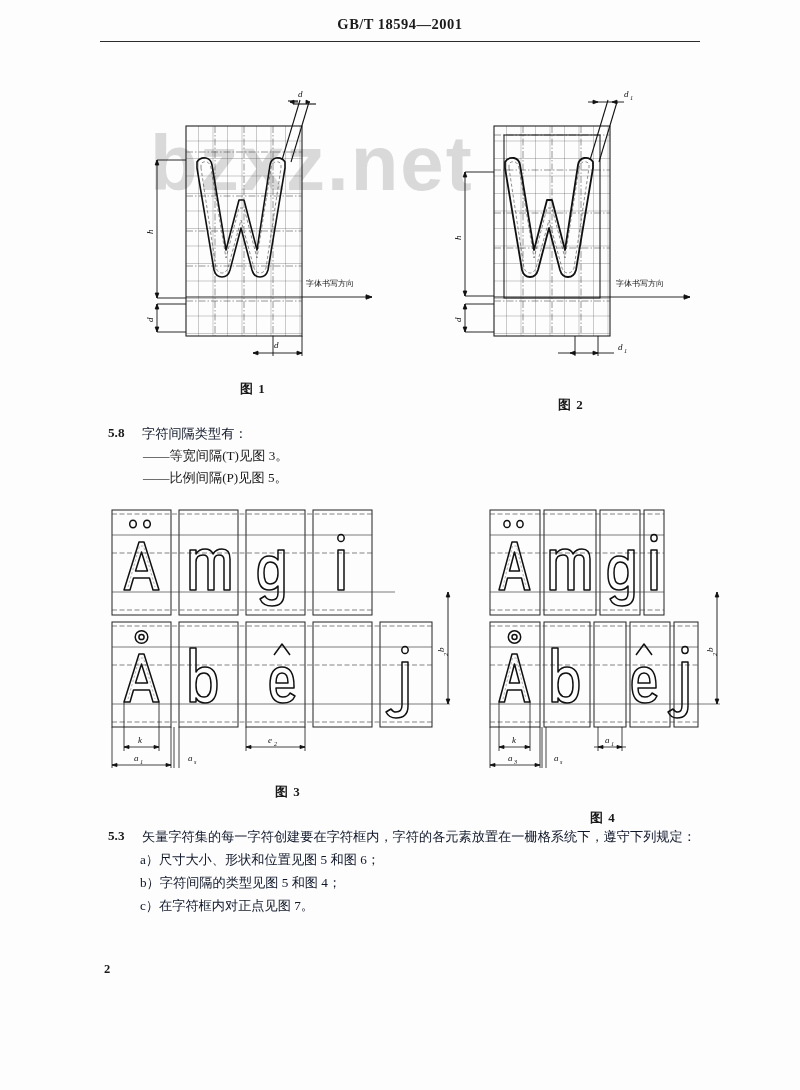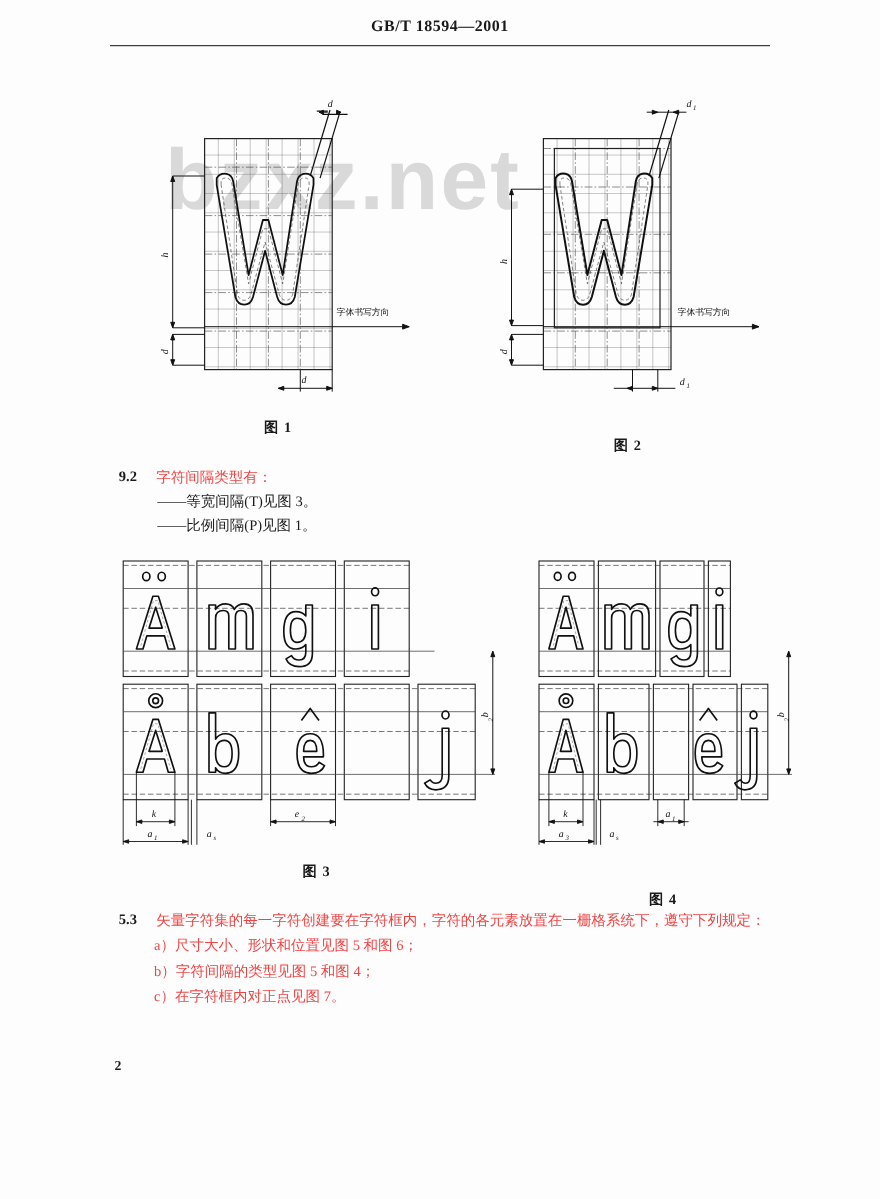--- a/index.html
+++ b/index.html
@@ -64,21 +64,21 @@
     font-weight: bold;
     font-family: Liberation Serif, serif;
     letter-spacing: 1px;
   }
 
   
   .clause {
     position: absolute;
     font-family: "Liberation Serif", "DejaVu Serif", serif;
     font-size: 13.2px;
-    color: #ef4444;
+    color: #0f172a;
     white-space: nowrap;
   }
   .clause-num {
     position: absolute;
     font-weight: bold;
     font-size: 13.2px;
     font-family: "Liberation Serif", serif;
   }
   .dash-line {
     position: absolute;
@@ -260,24 +260,24 @@
       <g stroke="#111" stroke-width="0.9" fill="none">
         <line x1="46" y1="209" x2="242" y2="209"></line>
         <polygon points="242,209 236,206.8 236,211.2" fill="#111"></polygon>
       </g>
       <text class="cn" x="168" y="198">字体书写方向</text>
     </svg>
     <div class="fig-caption" style="left:110px; top:292px;margin-top:16px;">图 2</div>
   </div>
 
   <div>
-    <div class="clause-num" style="left:108px; top:425px;">9.2</div>
+    <div class="clause-num" style="left:108px; top:425px;">5.8</div>
     <div class="clause" style="left:142px; top:425px;">字符间隔类型有：</div>
     <div class="dash-line" style="left:143px; top:447px;">——等宽间隔(T)见图 3。</div>
-    <div class="dash-line" style="left:143px; top:469px;">——比例间隔(P)见图 1。</div>
+    <div class="dash-line" style="left:143px; top:469px;">——比例间隔(P)见图 5。</div>
   </div>
 
   <div class="figwrap" style="left:100px; top:500px;">
     <svg width="370" height="280" viewBox="0 0 370 280">
 
       <g stroke="#222" stroke-width="1" fill="none">
         <rect x="12" y="10" width="59" height="105"></rect>
         <rect x="79" y="10" width="59" height="105"></rect>
         <rect x="146" y="10" width="59" height="105"></rect>
         <rect x="213" y="10" width="59" height="105"></rect>

